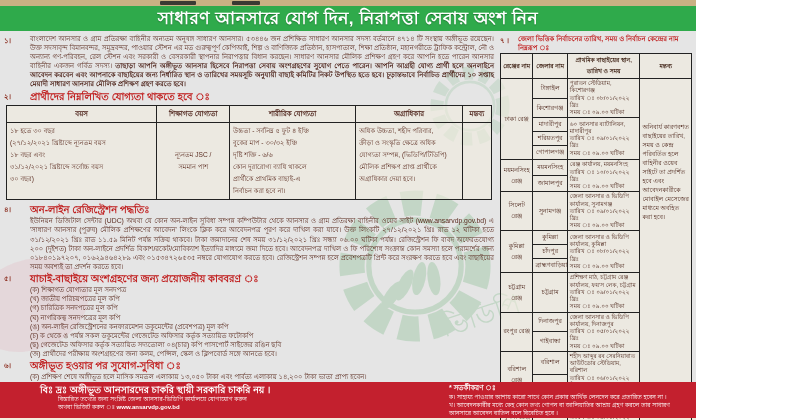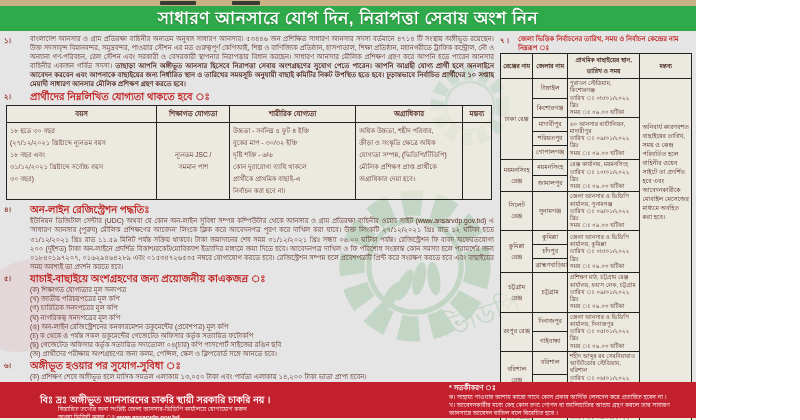--- a/index.html
+++ b/index.html
@@ -30,21 +30,21 @@
   .sel-table th{font-size:6px;text-align:center;color:#3d2013;}
   .sel-table .range-cell{text-align:center;font-size:6.2px;}
   .sel-table .district-cell{text-align:center;font-size:6.2px;}
   .sel-table .venue-cell{white-space:pre-line;line-height:1.25;}
   .sel-table .remark-cell{white-space:normal;vertical-align:top;padding-top:44px;font-size:6.2px;line-height:1.45;}
   .covid-note{margin-top:3px;font-size:6.6px;line-height:1.4;display:flex;gap:3px;}
   .covid-note .nb{font-weight:bold;color:#3d2013;flex:0 0 22px;}
   .covid-note .red{color:#c01e1e;font-weight:bold;}
   .signature{text-align:center;font-size:6.8px;line-height:1.5;color:#5b2c20;margin-top:8px;font-weight:bold;}
   .banner{height:36px;background:#c3202e;color:#fff;display:flex;margin-top:2px;position:relative;z-index:2;}
-  .banner-left{flex:0 0 392px;padding:12px 6px 0 40px;}
+  .banner-left{flex:0 0 392px;padding:2px 6px 0 40px;}
   .bl-title{font-size:9.5px;font-weight:bold;line-height:1.2;}
   .bl-small{font-size:6px;line-height:1.35;padding-left:18px;}
   .banner-right{flex:1;padding:2px 8px 0 10px;border-left:1px solid rgba(255,255,255,.0);}
   .br-title{font-size:7px;font-weight:bold;line-height:1.25;}
   .br-line{font-size:6px;line-height:1.35;}
   .url{text-decoration:none;color:#fff;font-weight:bold;}
   .bottom-margin{height:4px;background:#f3edde;}
   .wm-pink{position:absolute;left:-30px;bottom:30px;width:120px;height:90px;background:#e08a9b;
            border-radius:50%;opacity:.14;transform:rotate(-20deg);z-index:0;}
 </style>
@@ -147,21 +147,21 @@
         <span class="num">৪।</span>
         <div class="body">
           <span class="h">অন-লাইন রেজিস্ট্রেশন পদ্ধতিঃ</span>
           <div class="just">ইউনিয়ন ডিজিটাল সেন্টার (UDC) অথবা যে কোন অন-লাইন সুবিধা সম্পন্ন কম্পিউটার থেকে আনসার ও গ্রাম প্রতিরক্ষা বাহিনীর ওয়েব সাইট (www.ansarvdp.gov.bd) এ 'সাধারণ আনসার (পুরুষ) মৌলিক প্রশিক্ষণের আবেদন' লিংকে ক্লিক করে আবেদনপত্র পূরণ করে দাখিল করা যাবে। উক্ত লিংকটি ২৭/১২/২০২১ খ্রিঃ রাত ১২ ঘটিকা হতে ৩১/১২/২০২১ খ্রিঃ রাত ১১.৫৯ মিনিট পর্যন্ত সক্রিয় থাকবে। টাকা জমাদানের শেষ সময় ৩১/১২/২০২১ খ্রিঃ সন্ধ্যা ০৬.০০ ঘটিকা পর্যন্ত। রেজিস্ট্রেশন ফি বাবদ অফেরতযোগ্য ২০০ (দুইশত) টাকা অন-লাইনে প্রদর্শিত বিকাশ/রকেট/মোবিক্যাশ ইত্যাদির মাধ্যমে জমা দিতে হবে। আবেদনপত্র দাখিল ও ফি পরিশোধ সংক্রান্ত কোন সমস্যা হলে পরামর্শের জন্য ০১৮৪০১৯৭২০৭, ০১৬২৯৪৬৪২৮৯ এবং ০১৫৩৪৭২৬৫৩৫ নম্বরে যোগাযোগ করতে হবে। রেজিস্ট্রেশন সম্পন্ন হলে প্রবেশপত্রটি প্রিন্ট করে সংরক্ষণ করতে হবে এবং বাছাইয়ের সময় অবশ্যই তা প্রদর্শন করতে হবে।</div>
         </div>
       </div>
 
       <div class="sec">
         <span class="num">৫।</span>
         <div class="body">
-          <span class="h">যাচাই-বাছাইয়ে অংশগ্রহণের জন্য প্রয়োজনীয় কাএকজন্র ঃ</span>
+          <span class="h">যাচাই-বাছাইয়ে অংশগ্রহণের জন্য প্রয়োজনীয় কাববরণ্র ঃ</span>
           <div>
               <div>(ক) শিক্ষাগত যোগ্যতার মূল সনদপত্র</div>
               <div>(খ) জাতীয় পরিচয়পত্রের মূল কপি</div>
               <div>(গ) চারিত্রিক সনদপত্রের মূল কপি</div>
               <div>(ঘ) নাগরিকত্ব সনদপত্রের মূল কপি</div>
               <div>(ঙ) অন-লাইন রেজিস্ট্রেশনের কনফারমেশন ডকুমেন্টের (প্রবেশপত্র) মূল কপি</div>
               <div>(চ) ক থেকে ঙ পর্যন্ত সকল ডকুমেন্টের গেজেটেড অফিসার কর্তৃক সত্যায়িত ফটোকপি</div>
               <div>(ছ) গেজেটেড অফিসার কর্তৃক সত্যায়িত সদ্যতোলা ০৪(চার) কপি পাসপোর্ট সাইজের রঙিন ছবি</div>
               <div>(জ) প্রার্থীদের পরীক্ষায় অংশগ্রহণের জন্য কলম, পেন্সিল, স্কেল ও ক্লিপবোর্ড সঙ্গে আনতে হবে।</div>
             </div>

